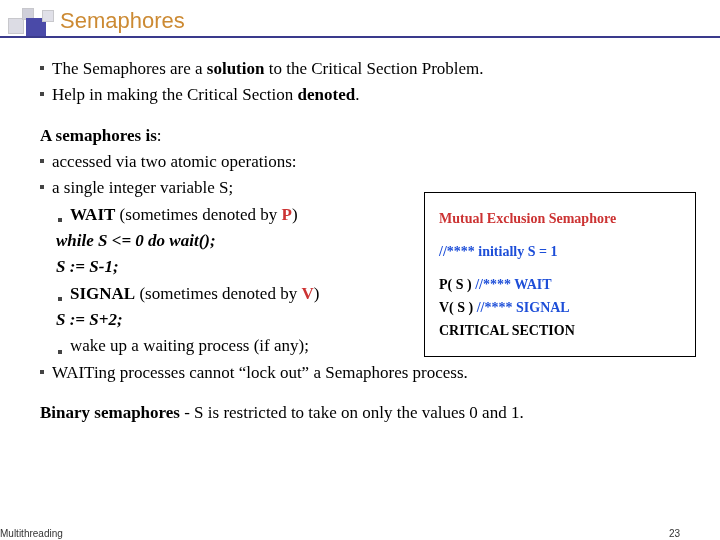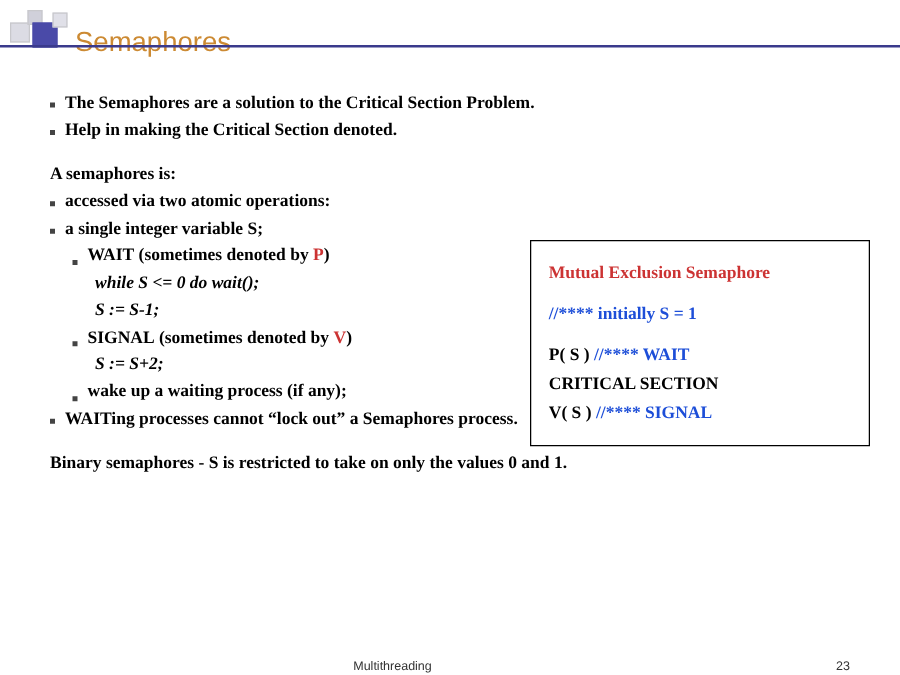--- a/index.html
+++ b/index.html
@@ -26,72 +26,70 @@
     background: #eeeeee;
     border: 1px solid #c8c8cc;
   }
   .sq1 { width: 14px; height: 14px; left: 0; top: 12px; background: #dcdce4; }
   .sq2 { width: 10px; height: 10px; left: 14px; top: 2px; background: #d0d0da; }
   .sq3 { width: 18px; height: 18px; left: 18px; top: 12px; background: #4a4aa8; border-color:#4a4aa8; }
   .sq4 { width: 10px; height: 10px; left: 34px; top: 4px; background: #e0e0e8; }
   .title {
     position: absolute;
     left: 60px;
-    top: 21px;
+    top: 8px;
     font-family: Arial, sans-serif;
     font-size: 22px;
     color: #cc8a33;
   }
   .hr {
     position: absolute;
     left: 0;
     top: 36px;
     width: 720px;
     height: 2px;
     background: #3a3a8c;
   }
   .content {
     position: absolute;
     left: 40px;
-    top: 72px;
+    top: 56px;
     width: 650px;
-    font-size: 14px;
+    font-size: 17px;
     color: #000;
     line-height: 1.55;
-    font-weight: bold;
   }
   .bullet-row {
     display: flex;
     align-items: flex-start;
   }
   .bullet {
     width: 4px;
     height: 4px;
     background: #444;
     margin-top: 10px;
     margin-right: 8px;
     flex-shrink: 0;
   }
   .sub1 { margin-left: 0px; }
   .sub2 { margin-left: 18px; align-items: center; }
-  .sub3 { margin-left: 36px; }
+  .sub3 { margin-left: 16px; }
   .gap { height: 14px; }
   .footer {
     position: absolute;
     bottom: 12px;
     width: 720px;
     font-family: Arial, sans-serif;
     font-size: 10px;
     color: #333;
   }
   .footer-center {
     position: absolute;
     left: 0;
     width: 628px;
-    text-align: center;
   }
   .footer-right {
     position: absolute;
     right: 40px;
     font-weight: normal;
   }
   .box {
     position: absolute;
     right: 24px;
     top: 192px;
@@ -185,20 +183,20 @@
   </div>
 
 </div>
 
 <div class="box">
   <div style="text-align:left;"><b class="red">Mutual Exclusion Semaphore</b></div>
   <div style="height:10px;"></div>
   <div><b class="grn">//**** initially S = 1</b></div>
   <div style="height:10px;"></div>
   <div><b>P( S )  </b><b class="grn">//**** WAIT</b></div>
+  <div><b>V( S )  </b><b class="grn">//**** SIGNAL</b></div>
   <div><b>CRITICAL SECTION</b></div>
-  <div><b>V( S )  </b><b class="grn">//**** SIGNAL</b></div>
 </div>
 
 <div class="footer">
   <div class="footer-center">Multithreading</div>
   <div class="footer-right">23</div>
 </div>
 
 </body></html>

